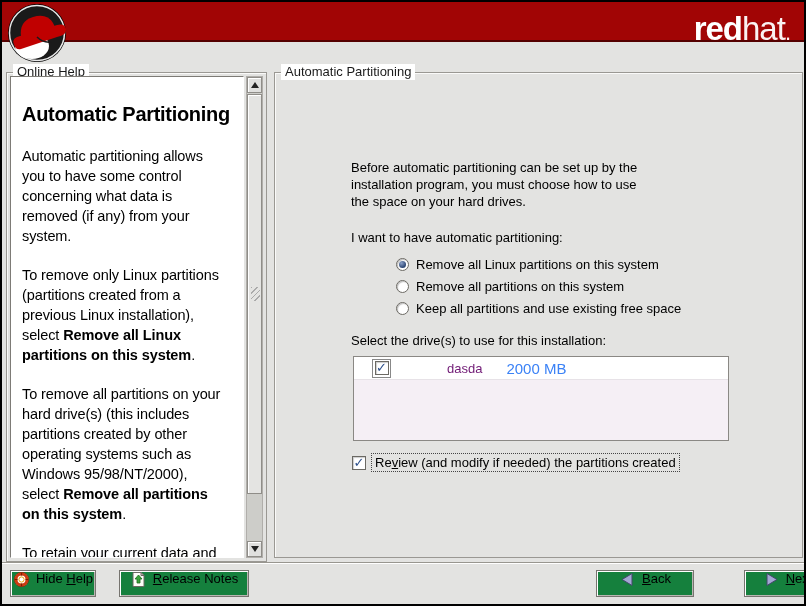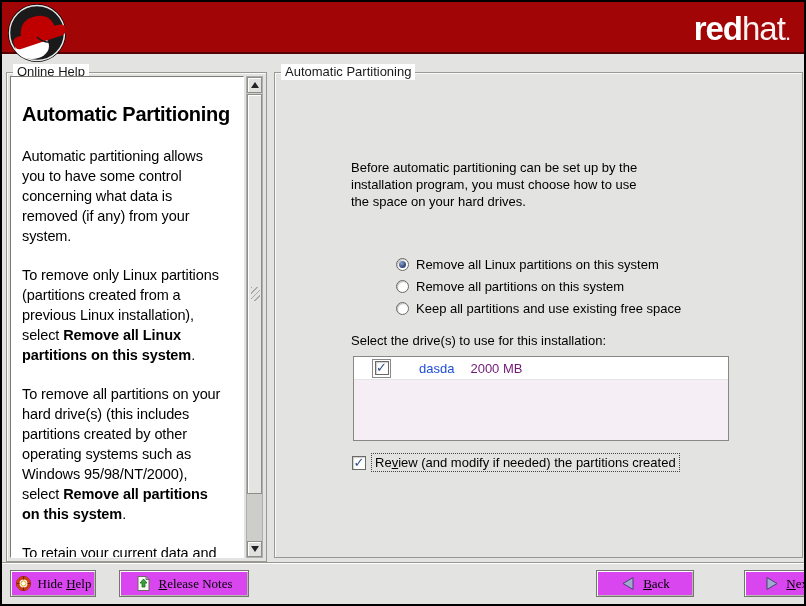--- a/index.html
+++ b/index.html
@@ -2,21 +2,21 @@
 <html><head>
 <meta charset="utf-8">
 <style>
   * { margin:0; padding:0; box-sizing:border-box; }
   html,body { width:806px; height:606px; }
   body { font-family:"Liberation Sans","DejaVu Sans",sans-serif; background:#e3e3e1; }
 
   .window { position:relative; width:806px; height:606px; border:2px solid #000; background:#e3e3e1; overflow:hidden; }
 
   
-  .banner { position:absolute; left:0; top:0; width:802px; height:52px; background:#a10505; border-bottom:2px solid #550000; }
+  .banner { position:absolute; left:0; top:0; width:802px; height:40px; background:#a10505; border-bottom:2px solid #550000; }
   .shadowman { position:absolute; left:5px; top:1px; width:62px; height:62px; z-index:5; }
   .wordmark { position:absolute; right:14px; top:8px; color:#fff; font-size:33px; letter-spacing:-1px; }
   .wordmark .wm-bold { font-weight:bold; }
   .wordmark .wm-light { font-weight:normal; opacity:.95; }
   .wordmark .wm-dot { font-size:22px; }
 
   
   .frame { position:absolute; border:1px solid #9a9893; box-shadow:inset 1px 1px 0 rgba(255,255,255,.8); }
   .frame-label { position:absolute; top:-9px; left:6px; background:#ffffff; padding:0 4px; font-size:13px; color:#1a1a1a; line-height:16px; }
 
@@ -58,32 +58,32 @@
     background:radial-gradient(circle at 35% 30%, #8aa0c8, #2b4572 70%); }
   .radio-label { font-size:13px; }
 
   .drives-label { left:76px; top:259px; }
 
   .drive-table { position:absolute; left:78px; top:283px; width:376px; height:85px; background:#f5eff5; border:1px solid #8a8884; }
   .drive-row { display:flex; align-items:center; height:23px; background:#fff; border-bottom:1px solid #e7e2e7; }
   .drive-check-cell { margin-left:18px; width:19px; height:19px; border:1px solid #888; display:flex; align-items:center; justify-content:center; }
   .checkbox { width:14px; height:14px; background:#fff; border:1px solid #6b6963; box-shadow:inset 1px 1px 1px rgba(0,0,0,.2);
     color:#2c4f8a; font-size:13px; font-weight:bold; line-height:12px; text-align:center; }
-  .drive-name { margin-left:28px; font-size:13px; color:#1d4ed8; }
-  .drive-size { margin-left:16px; font-size:13px; color:#701a75; }
+  .drive-name { margin-left:56px; font-size:13px; color:#701a75; }
+  .drive-size { margin-left:24px; font-size:15px; color:#3b82f6; }
 
   .review-row { position:absolute; left:77px; top:380px; display:flex; align-items:center; gap:5px; }
   .review-label { font-size:13px; border:1px dotted #444; padding:1px 3px; }
   .mn { text-decoration:underline; }
 
   
   .footer { position:absolute; left:0; bottom:0; width:802px; height:42px; border-top:1px solid #98968f; box-shadow:inset 0 1px 0 #fff; background:#e3e3e1; }
-  .btn { position:absolute; top:7px; height:27px; background:#d946ef; border:1px solid #76746f;
-    box-shadow:inset 1px 1px 0 #fff, inset -1px -1px 0 #b9b7b2; display:flex; align-items:center; justify-content:center;
-    gap:6px; font-size:13px; color:#000; cursor:default;font-family:Liberation Serif, serif; }
+  .btn { position:absolute; top:7px; height:27px; background:#15803d; border:1px solid #76746f;
+    box-shadow:inset 1px 1px 0 #fff, inset -1px -1px 0 #b9b7b2; display:flex; justify-content:center;
+    gap:6px; font-size:13px; color:#000; cursor:default; }
   .btn-hide-help { left:8px; width:86px; }
   .btn-release { left:117px; width:130px; }
   .btn-back { left:594px; width:98px; }
   .btn-next { left:710px; width:87px;margin-left:32px; }
   .btn svg { flex:0 0 auto; }
 
   .icon16 { width:17px; height:17px; }
 </style>
 </head>
 <body>
@@ -143,20 +143,21 @@
         </div>
     </div>
   </div>
 
   <div class="frame main-frame">
     <span class="frame-label">Automatic Partitioning</span>
 
     <div class="txt intro">Before automatic partitioning can be set up by the
 installation program, you must choose how to use
 the space on your hard drives.</div>
+    <div class="txt prompt">I want to have automatic partitioning:</div>
 
     <div class="radio-row" style="top:182px;">
       <span class="radio selected"></span>
       <span class="radio-label">Remove all Linux partitions on this system</span>
     </div>
     <div class="radio-row" style="top:204px;">
       <span class="radio"></span>
       <span class="radio-label">Remove all partitions on this system</span>
     </div>
     <div class="radio-row" style="top:226px;">

